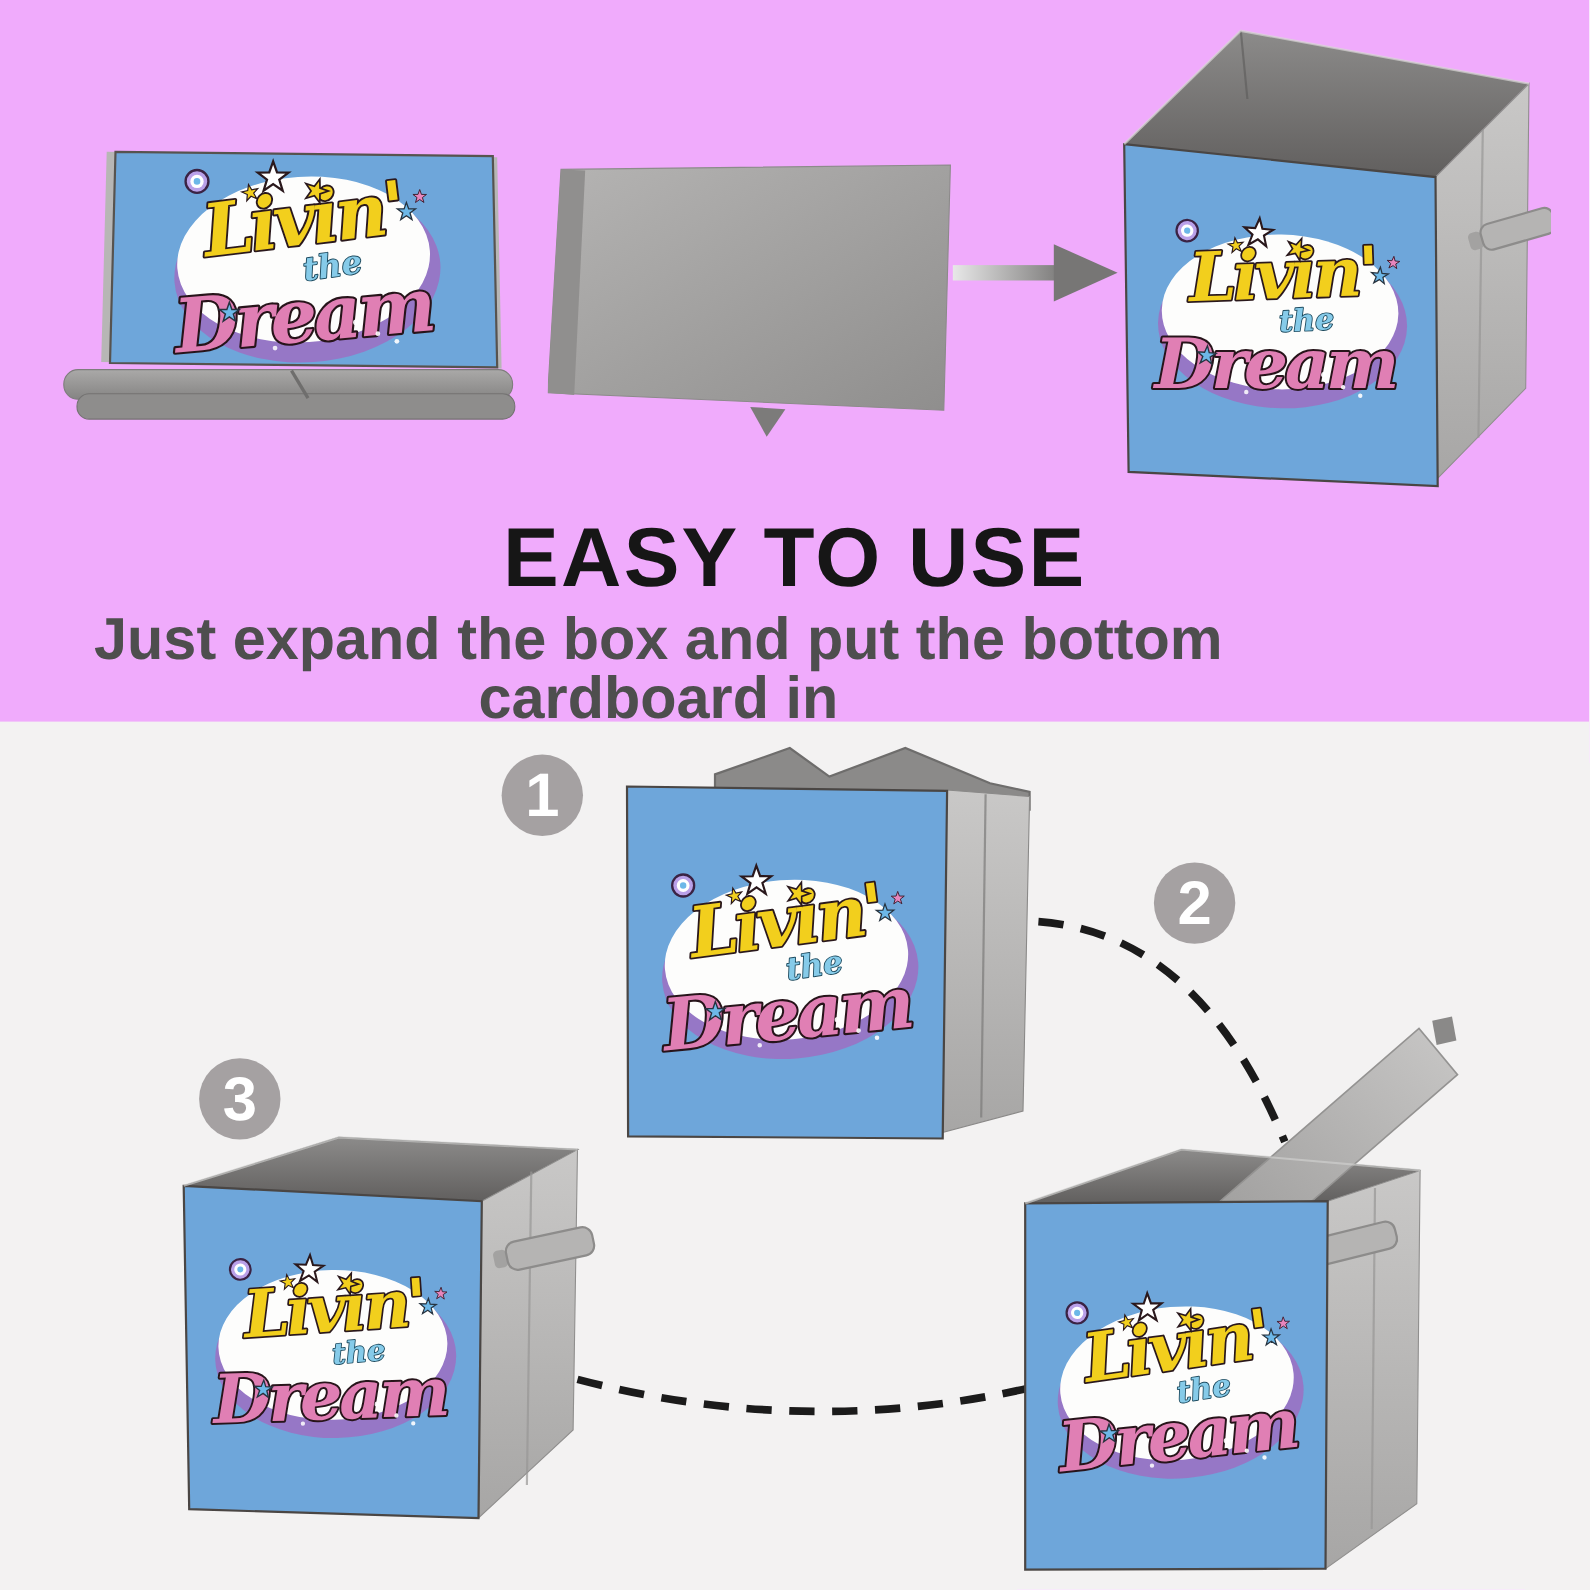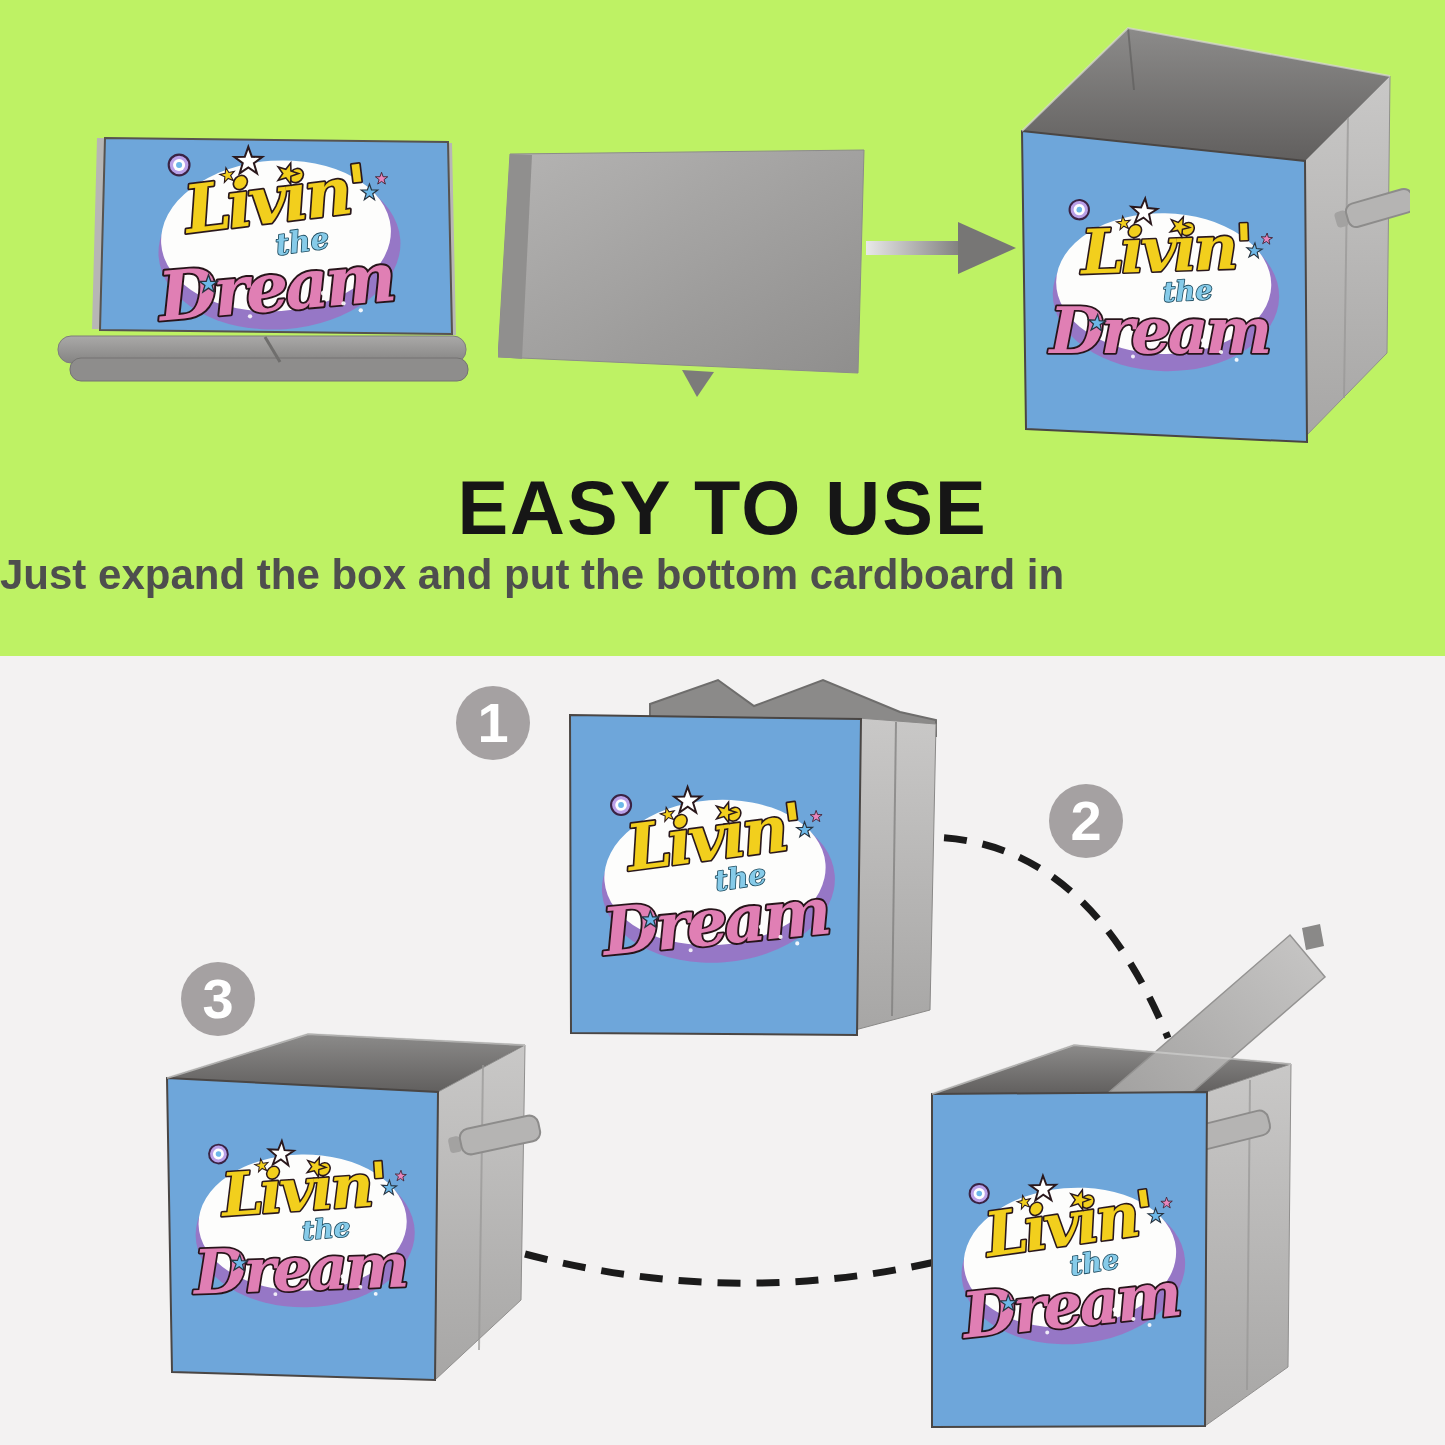--- a/index.html
+++ b/index.html
@@ -1,23 +1,23 @@
 <!DOCTYPE html>
 <html><head>
 <meta charset="utf-8">
 <style>
   html,body{margin:0;padding:0;background:#ffffff;}
-  .canvas{position:relative;width:1445px;height:1445px;background:#bef264;overflow:hidden;
+  .canvas{position:relative;width:1445px;height:1445px;background:#f0abfc;overflow:hidden;
           font-family:"Liberation Sans",sans-serif;}
   .abs{position:absolute;}
   .steps-bg{position:absolute;left:0;top:656px;width:1445px;height:789px;background:#f3f2f2;}
   .title{position:absolute;left:0;top:470px;width:1445px;text-align:center;
          font-size:76px;font-weight:bold;letter-spacing:2px;color:#161616;line-height:1;}
-  .subtitle{position:absolute;left:0;top:554px;width:1197px;
-         font-size:42px;font-weight:bold;color:#4e4e4e;line-height:1;}
+  .subtitle{position:absolute;left:0;top:554px;width:1197px;text-align:center;
+         font-size:54px;font-weight:bold;color:#4e4e4e;line-height:1;}
   .badge{position:absolute;width:74px;height:74px;border-radius:50%;background:#a5a1a2;
          display:flex;align-items:center;justify-content:center;}
   .badge span{color:#ffffff;font-size:56px;font-weight:bold;line-height:1;}
   svg{display:block;}
   .defs-svg{position:absolute;width:0;height:0;overflow:hidden;}
   text.gw{font-family:"DejaVu Serif",serif;font-style:italic;font-weight:bold;
           paint-order:stroke;stroke-linejoin:round;}
 </style>
 </head>
 <body>

